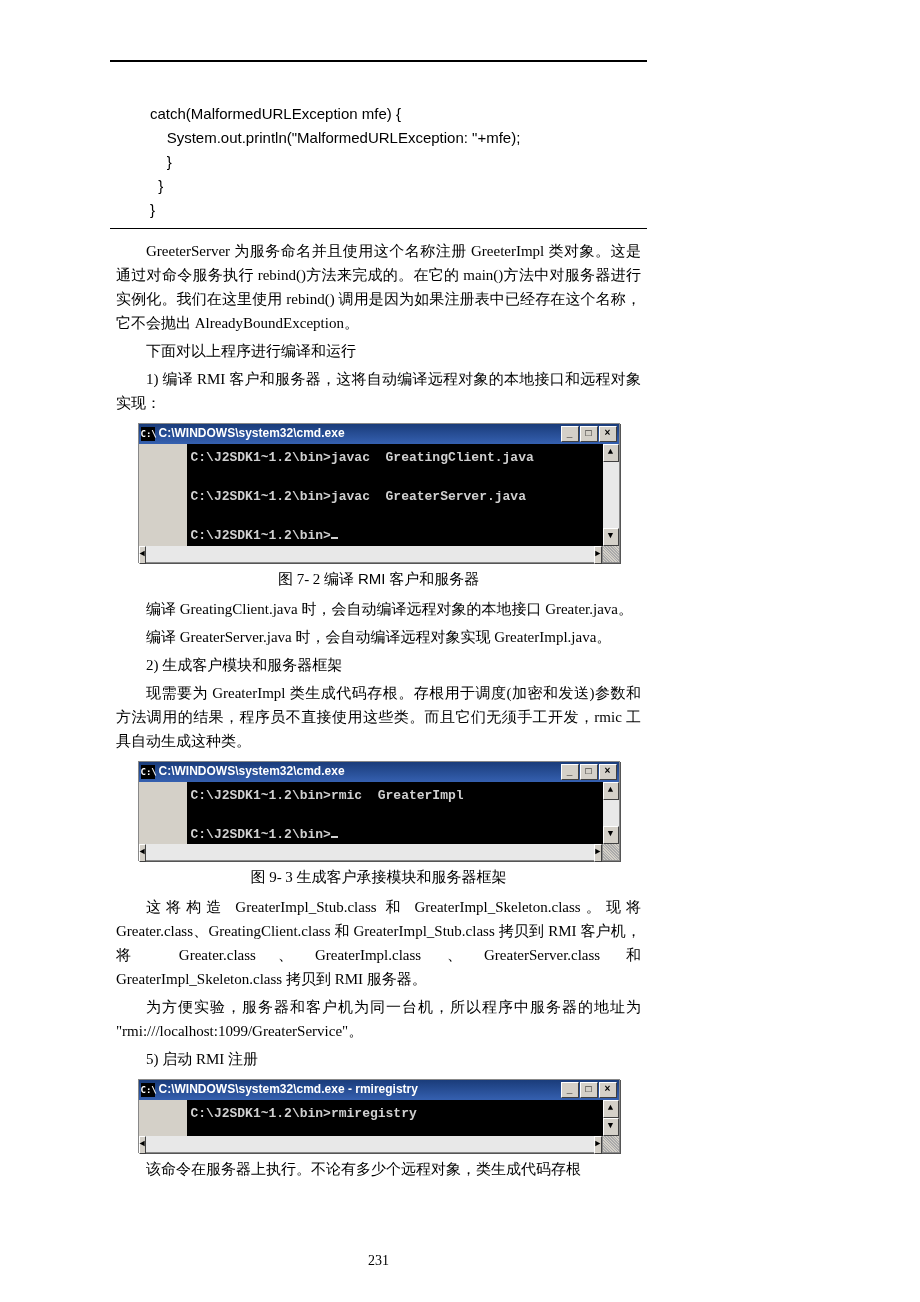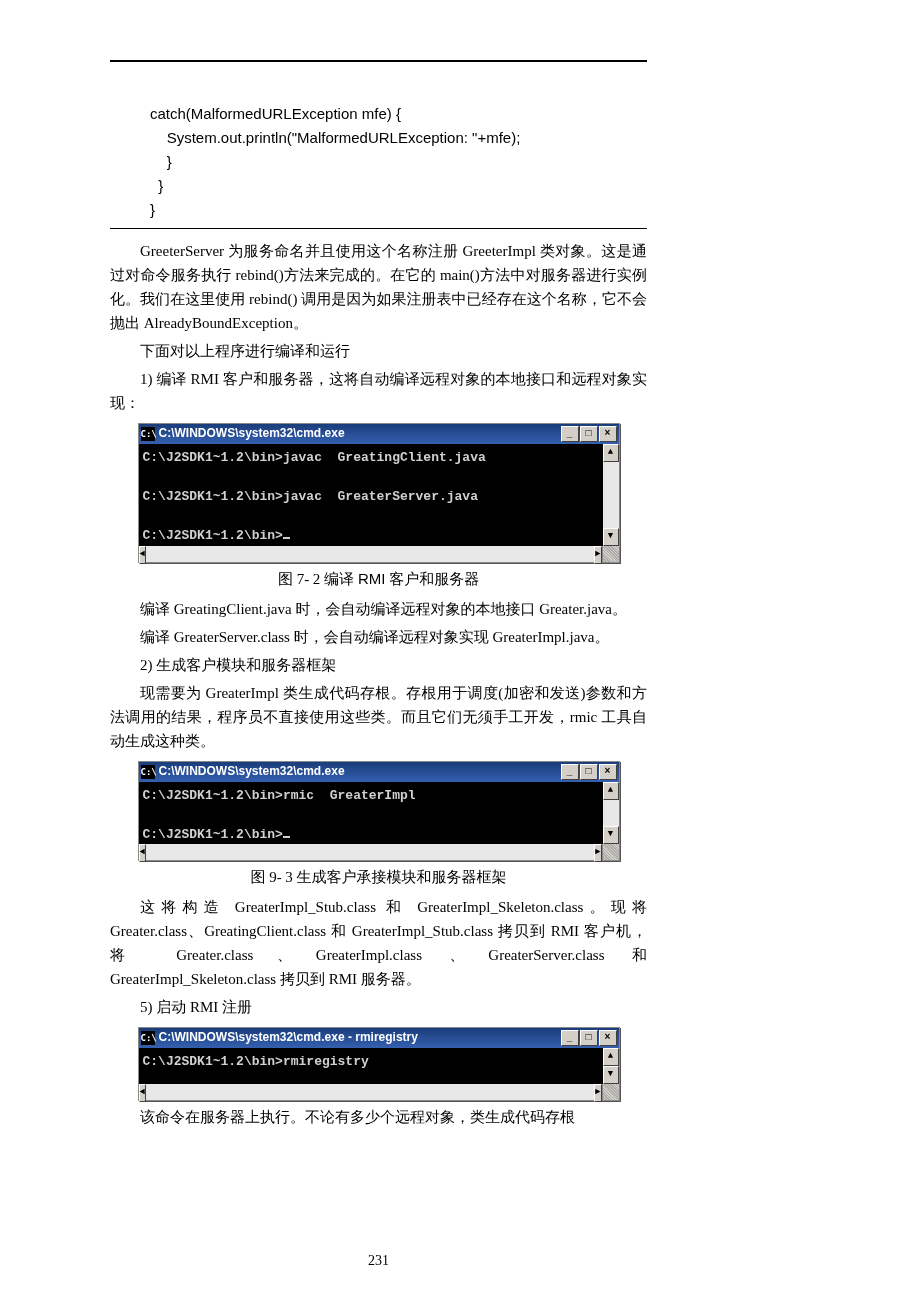--- a/index.html
+++ b/index.html
@@ -30,21 +30,21 @@
     font-family: Arial, "Helvetica", sans-serif;
     font-size: 15px;
     white-space: pre;
     line-height: 1.6;
     margin-left: 40px;
   }
   .para {
     font-family: "SimSun", "宋体", serif;
     font-size: 15px;
     text-align: justify;
-    margin: 4px 0;
+    margin: 4px 6px;
   }
   .indent { text-indent: 2em; }
   .figure {
     width: 480px;
     margin: 8px auto 4px auto;
     border: 1px solid #888;
     background: #d4d0c8;
     font-family: "Courier New", monospace;
     font-size: 13px;
     box-shadow: 1px 1px 0 #555;
@@ -78,21 +78,21 @@
     border: 1px solid #fff;
     border-right-color: #404040;
     border-bottom-color: #404040;
     font-family: Arial, sans-serif;
     font-size: 10px;
     font-weight: bold;
     color: #000;
     text-align: center;
     line-height: 12px;
   }
-  .cmd-body-wrap { display: flex; }
+  .cmd-body-wrap { display: flex; padding-left: 48px; }
   .cmd-body {
     flex: 1;
     background: #000;
     color: #d0d0d0;
     padding: 4px 4px 0 4px;
     white-space: pre;
     font-weight: bold;
     overflow: hidden;
     font-size: 13px;
     line-height: 1.5;
@@ -195,21 +195,21 @@
       <div class="track"></div>
       <div class="sbtn">►</div>
       <div class="grip"></div>
     </div>
   </div>
   <div class="caption">
     <span>图 7- 2  编译 </span><span class="sans">RMI</span><span> 客户和服务器</span>
   </div>
 
   <p class="para indent">编译 GreatingClient.java 时，会自动编译远程对象的本地接口 Greater.java。</p>
-  <p class="para indent">编译 GreaterServer.class 时，会自动编译远程对象实现 GreaterImpl.java。</p>
+  <p class="para indent">编译 GreaterServer.java 时，会自动编译远程对象实现 GreaterImpl.java。</p>
   <p class="para indent">2)  生成客户模块和服务器框架</p>
   <p class="para indent">现需要为 GreaterImpl 类生成代码存根。存根用于调度(加密和发送)参数和方法调用的结果，程序员不直接使用这些类。而且它们无须手工开发，rmic 工具自动生成这种类。</p>
 
   <div class="figure">
     <div class="titlebar">
       <span class="cmd-icon">C:\</span>
       <span class="title-text">C:\WINDOWS\system32\cmd.exe</span>
       <span class="win-btns">
         <span class="win-btn">_</span>
         <span class="win-btn">□</span>
@@ -229,20 +229,21 @@
     <div class="hscroll">
       <div class="sbtn">◄</div>
       <div class="track"></div>
       <div class="sbtn">►</div>
       <div class="grip"></div>
     </div>
   </div>
   <div class="caption">图 9- 3 生成客户承接模块和服务器框架</div>
 
   <p class="para indent">这将构造 GreaterImpl_Stub.class 和 GreaterImpl_Skeleton.class。现将 Greater.class、GreatingClient.class 和 GreaterImpl_Stub.class 拷贝到 RMI 客户机，将 Greater.class、GreaterImpl.class 、GreaterServer.class 和 GreaterImpl_Skeleton.class 拷贝到 RMI 服务器。</p>
+  <p class="para indent">为方便实验，服务器和客户机为同一台机，所以程序中服务器的地址为 "rmi:///localhost:1099/GreaterService"。</p>
   <p class="para indent">5)  启动 RMI 注册</p>
 
   <div class="figure">
     <div class="titlebar">
       <span class="cmd-icon">C:\</span>
       <span class="title-text">C:\WINDOWS\system32\cmd.exe - rmiregistry</span>
       <span class="win-btns">
         <span class="win-btn">_</span>
         <span class="win-btn">□</span>
         <span class="win-btn">×</span>

